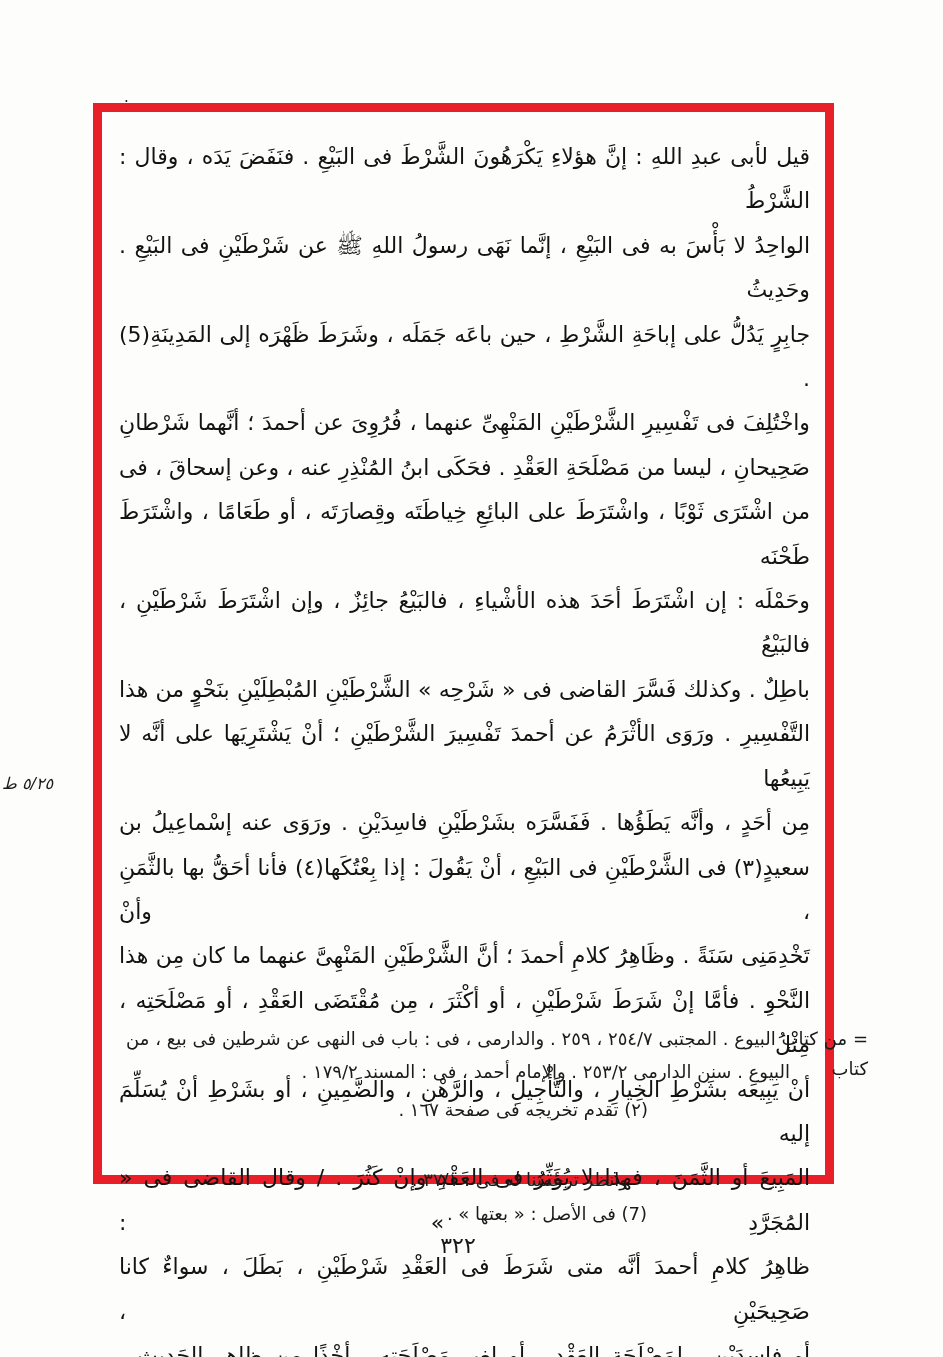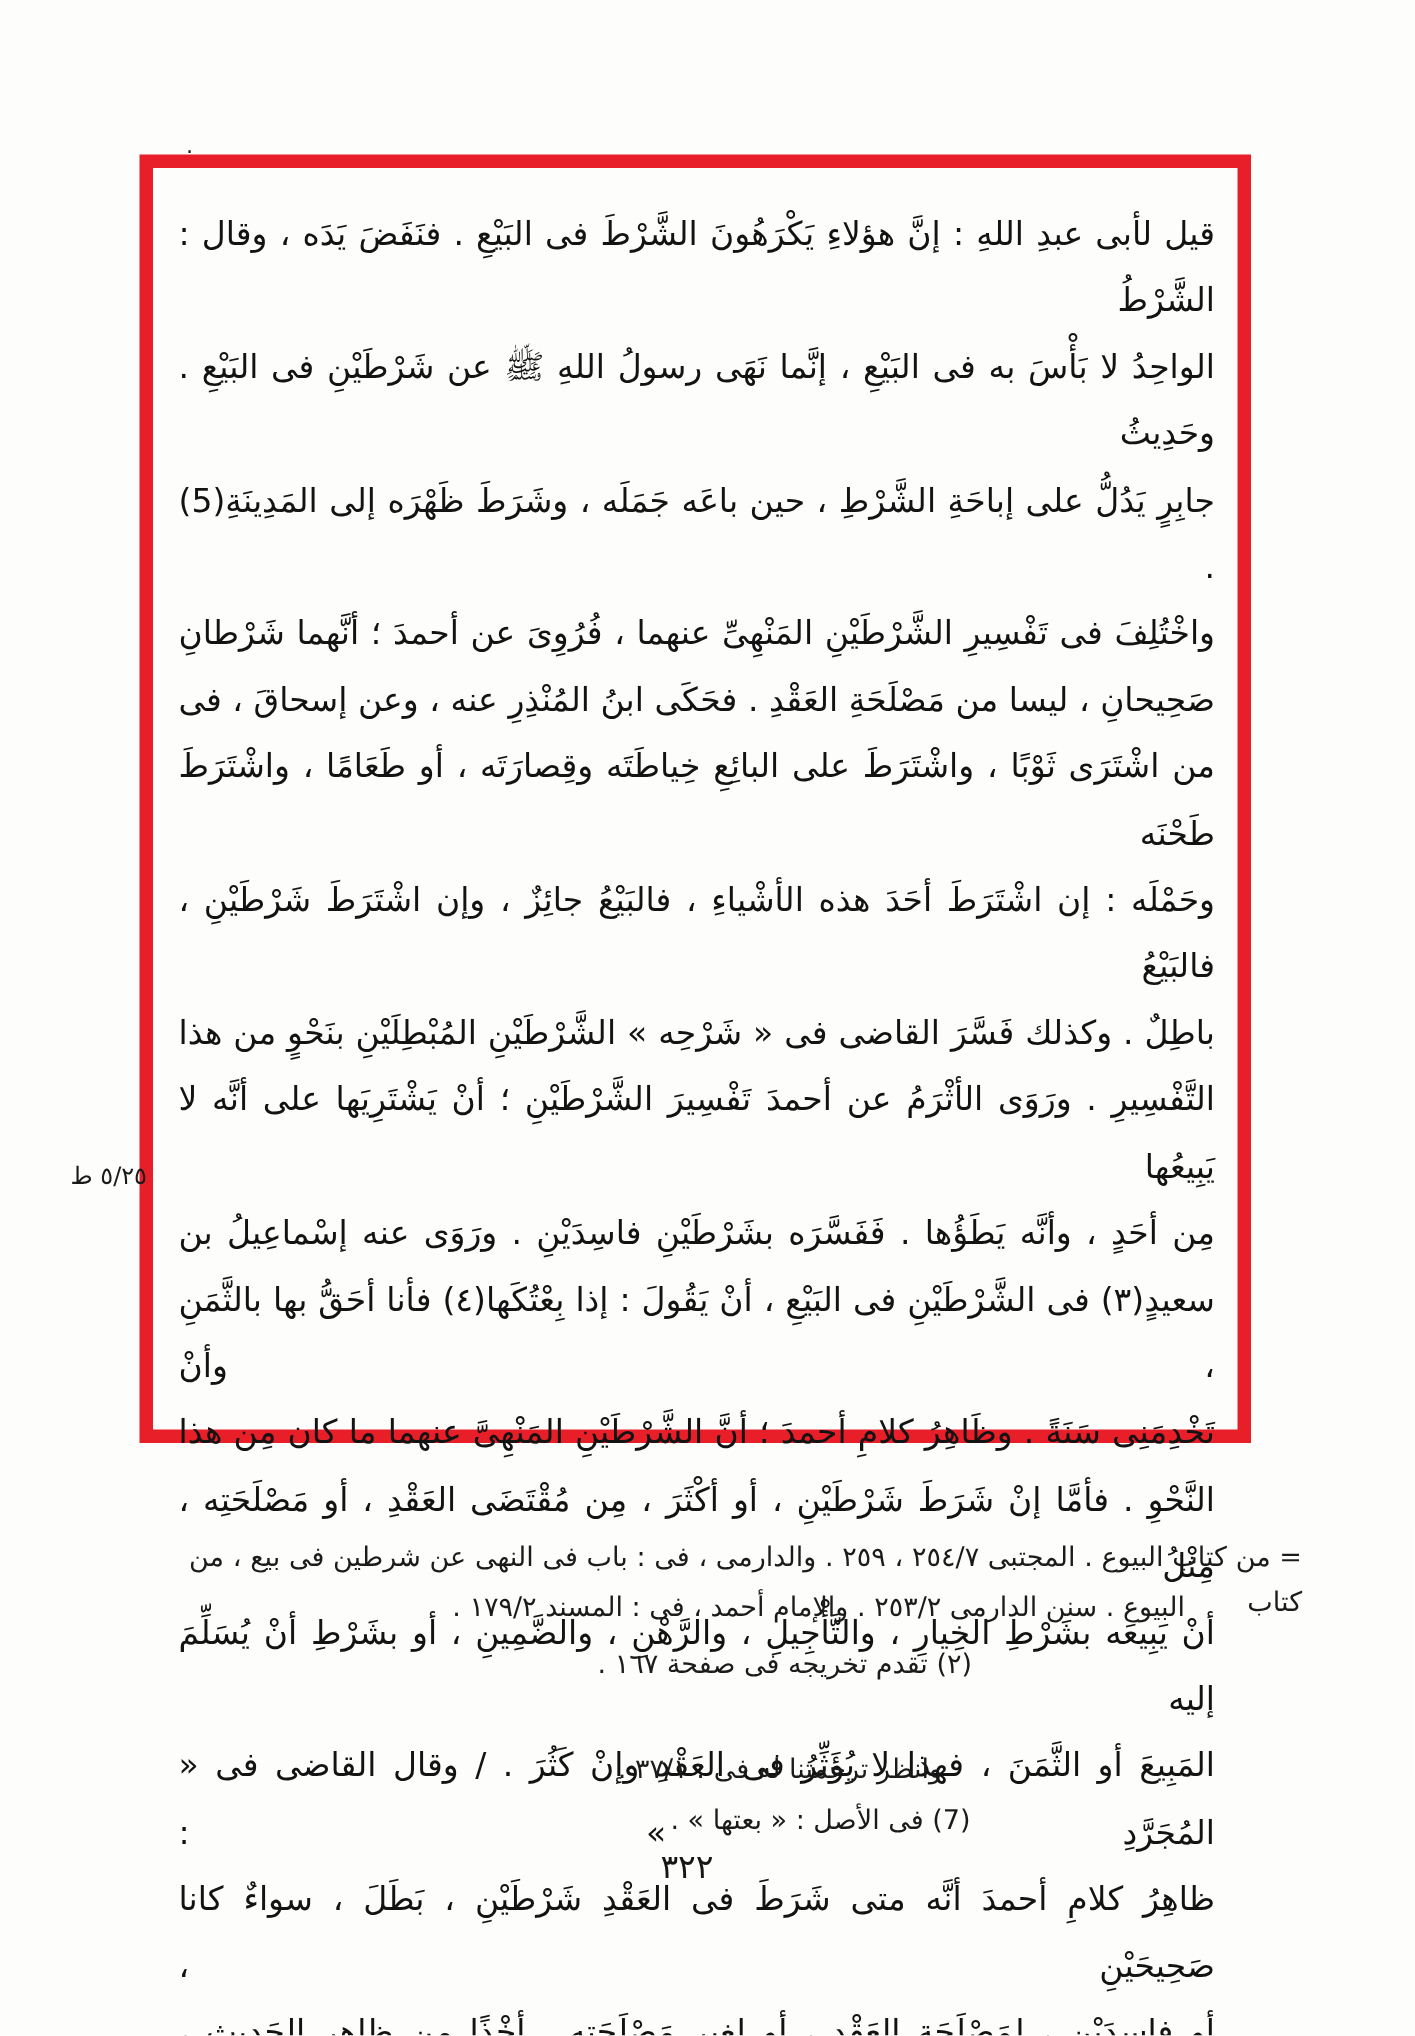--- a/index.html
+++ b/index.html
@@ -8,21 +8,21 @@
     width:943px; height:1357px;
     background:#fdfdfb;
     font-family:"DejaVu Sans", sans-serif;
     color:#131313;
     overflow:hidden;
   }
   
   .frame {
     position:absolute;
     left:93px; top:103px;
-    width:741px; height:859px;
+    width:741px; height:1081px;
     border:9px solid #e81e28;
     box-sizing:border-box;
     background:#fdfdfb;
   }
   .matn {
     position:absolute;
     left:17px; right:15px; top:23px;
     direction:rtl;
   }
   .matn .line {
@@ -30,26 +30,27 @@
     font-size:22px;
     line-height:44.4px;
     text-align:justify;
     text-align-last:justify;
     white-space:normal;
     letter-spacing:0.2px;
   }
   
   .margin-note {
     position:absolute;
-    left:14px; top:774px;
+    left:2px; top:774px;
     width:84px;
     direction:ltr;
     font-size:16px;
-    text-align:right;
+    text-align:left;
     color:#1a1a1a;
+    font-style:italic;
   }
   .stray-dot-top {
     position:absolute; left:124px; top:88px;
     font-size:15px; color:#222;
   }
   .separator-dot {
     position:absolute; left:408px; top:988px;
     font-size:16px; color:#222;
   }
   .footnotes { position:absolute; left:0; top:0; width:943px; height:1170px; pointer-events:none; }

